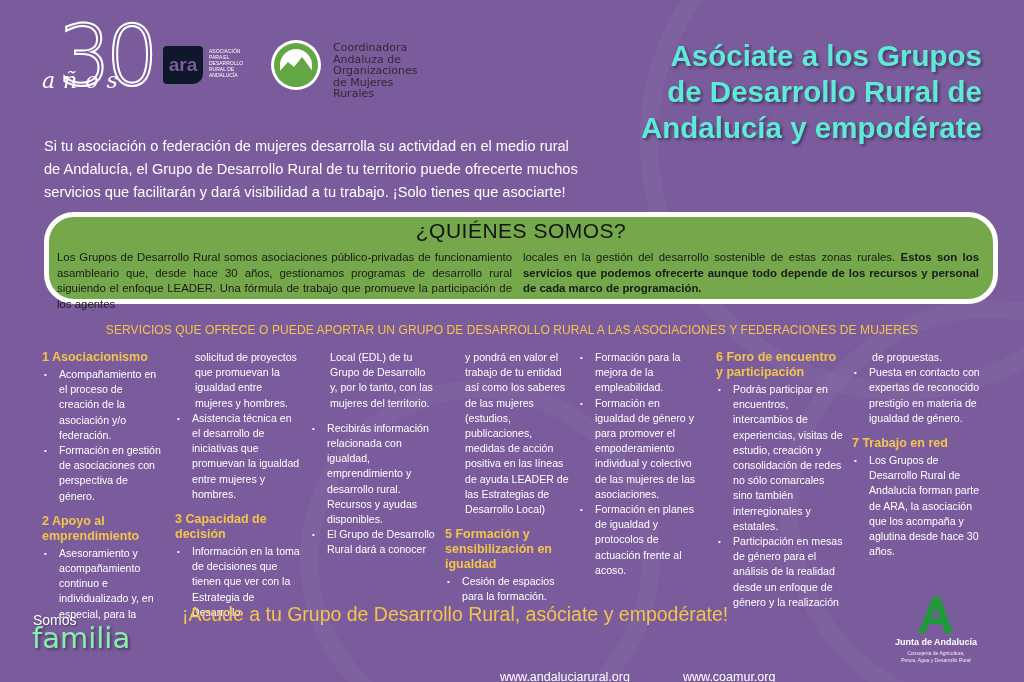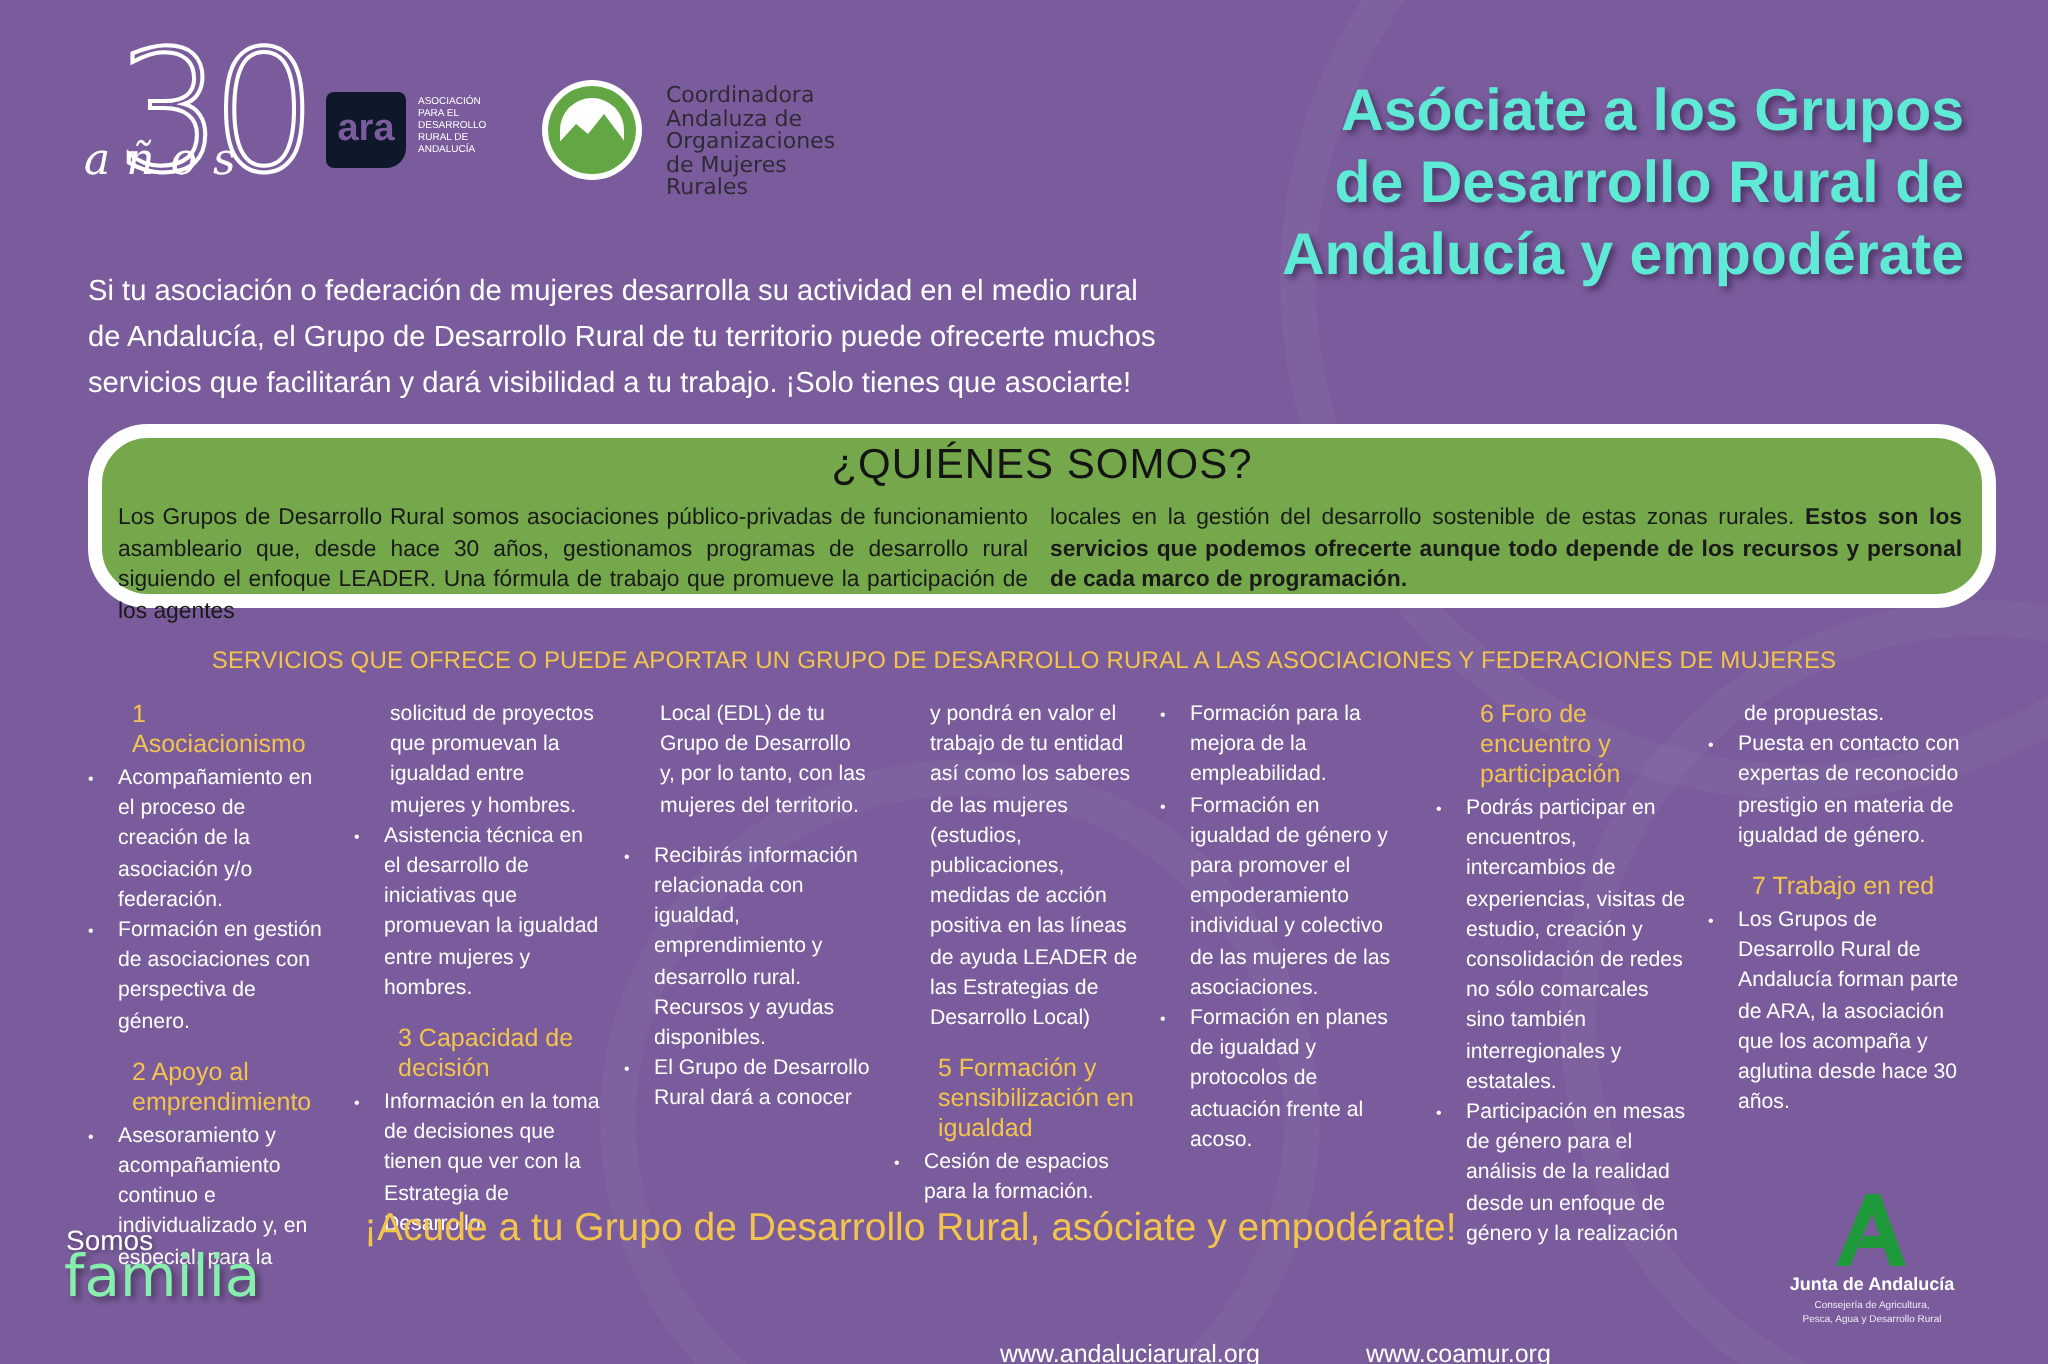--- a/index.html
+++ b/index.html
@@ -69,21 +69,21 @@
   }
 
   .intro {
     position: absolute; left: 44px; top: 135px; width: 540px;
     font-size: 14.6px; line-height: 23px; color: #fff;
   }
 
   
   .who-box {
     position: absolute; left: 44px; top: 212px; width: 954px; height: 92px;
-    background: #74a84a; border: 7px solid #ffffff; border-radius: 30px;
+    background: #74a84a; border: 5px solid #ffffff; border-radius: 30px;
     color: #1a1a1a;
   }
   .who-title {
     position: absolute; left: 0; right: 0; top: 2px; text-align: center;
     font-size: 21px; letter-spacing: 0.5px; color: #141414;
   }
   .who-col {
     position: absolute; top: 33px; font-size: 11.4px; line-height: 15.5px;
     text-align: justify;
   }
@@ -94,21 +94,21 @@
   .services-heading {
     position: absolute; left: 0; right: 0; top: 323px; text-align: center;
     color: #f3c44d; font-size: 12px; letter-spacing: 0.1px;
   }
 
   
   .col {
     position: absolute; top: 350px; font-size: 10.6px; line-height: 15.2px; color: #ffffff;
   }
   .col h3 {
-    color: #f3c44d; font-weight: normal; font-size: 12.5px; line-height: 15px; margin-bottom: 2px; margin-left: 24px;
+    color: #f3c44d; font-weight: bold; font-size: 12.5px; line-height: 15px; margin-bottom: 2px;
   }
   .col ul { list-style: none; }
   .col li { position: relative; padding-left: 17px; }
   .col li::before { content: "\2022"; position: absolute; left: 2px; top: 0; font-size: 8px; }
   .col .cont { padding-left: 20px; }
   .col .gap { height: 10px; }
 
   .footer-cta {
     position: absolute; left: 182px; top: 603px;
     color: #f3c44d; font-size: 19.5px;

